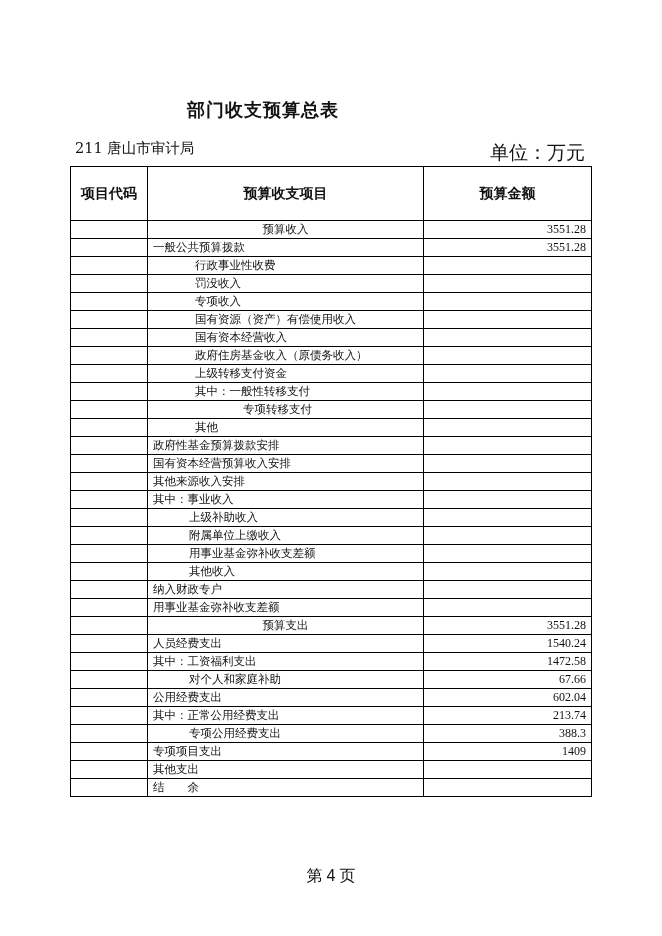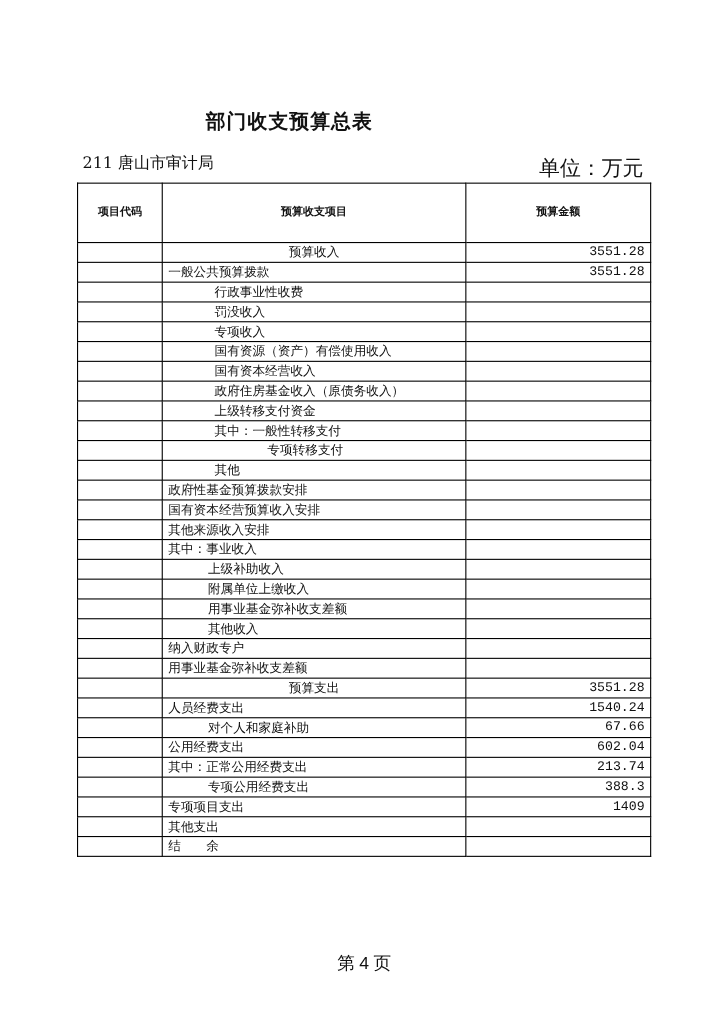--- a/index.html
+++ b/index.html
@@ -4,28 +4,28 @@
   <style>
     html, body { margin: 0; padding: 0; background: #ffffff; }
     body { width: 662px; height: 936px; position: relative; overflow: hidden;
            font-family: "DejaVu Serif", "Liberation Serif", serif; color: #111; }
     .title { position: absolute; top: 98px; left: 0; width: 526px; text-align: center;
              font-family: "DejaVu Sans", sans-serif; font-weight: bold; font-size: 18px; letter-spacing: 1px; }
     .org { position: absolute; top: 139px; left: 75px; font-size: 14.5px; }
     .unit { position: absolute; top: 140px; right: 77px; font-size: 19px; }
     table { position: absolute; top: 166px; left: 70px; width: 522px; border-collapse: collapse; table-layout: fixed; }
     td, th { border: 1px solid #000; padding: 0; height: 17px; line-height: 17px; font-size: 11.5px; white-space: nowrap; overflow: hidden; }
-    th { height: 53px; font-family: Liberation Mono, monospace; font-weight: bold; font-size: 10px; }
+    th { height: 53px; font-family: Liberation Sans, sans-serif; font-weight: bold; font-size: 14px; }
     col.c1 { width: 77px; } col.c2 { width: 276px; } col.c3 { width: 168px; }
     td.item { padding-left: 5px; }
     td.item.center { text-align: center; padding-left: 0; }
     td.item.ind1 { padding-left: 47px; }
     td.item.ind2 { padding-left: 41px; }
     td.item.ind3 { padding-left: 95px; }
-    td.amt { text-align: right; padding-right: 5px; font-family: Liberation Mono, monospace; font-size: 12px; }
+    td.amt { text-align: right; padding-right: 5px; font-family: Liberation Serif, serif; font-size: 12px; }
     .footer { position: absolute; top: 866px; left: 0; width: 662px; text-align: center; font-size: 16px; }
     .footer b { font-family: "Liberation Sans", sans-serif; font-weight: normal; margin: 0 4px; }
   </style>
 </head>
 <body>
 
 <div class="title">部门收支预算总表</div>
 <div class="org">211 唐山市审计局</div>
 <div class="unit">单位：万元</div>
 
@@ -158,20 +158,25 @@
         <td class="item center">预算支出</td>
         <td class="amt">3551.28</td>
       </tr>
       <tr>
         <td></td>
         <td class="item ">人员经费支出</td>
         <td class="amt">1540.24</td>
       </tr>
       <tr>
         <td></td>
+        <td class="item ">其中：工资福利支出</td>
+        <td class="amt">1472.58</td>
+      </tr>
+      <tr>
+        <td></td>
         <td class="item ind2">对个人和家庭补助</td>
         <td class="amt">67.66</td>
       </tr>
       <tr>
         <td></td>
         <td class="item ">公用经费支出</td>
         <td class="amt">602.04</td>
       </tr>
       <tr>
         <td></td>

